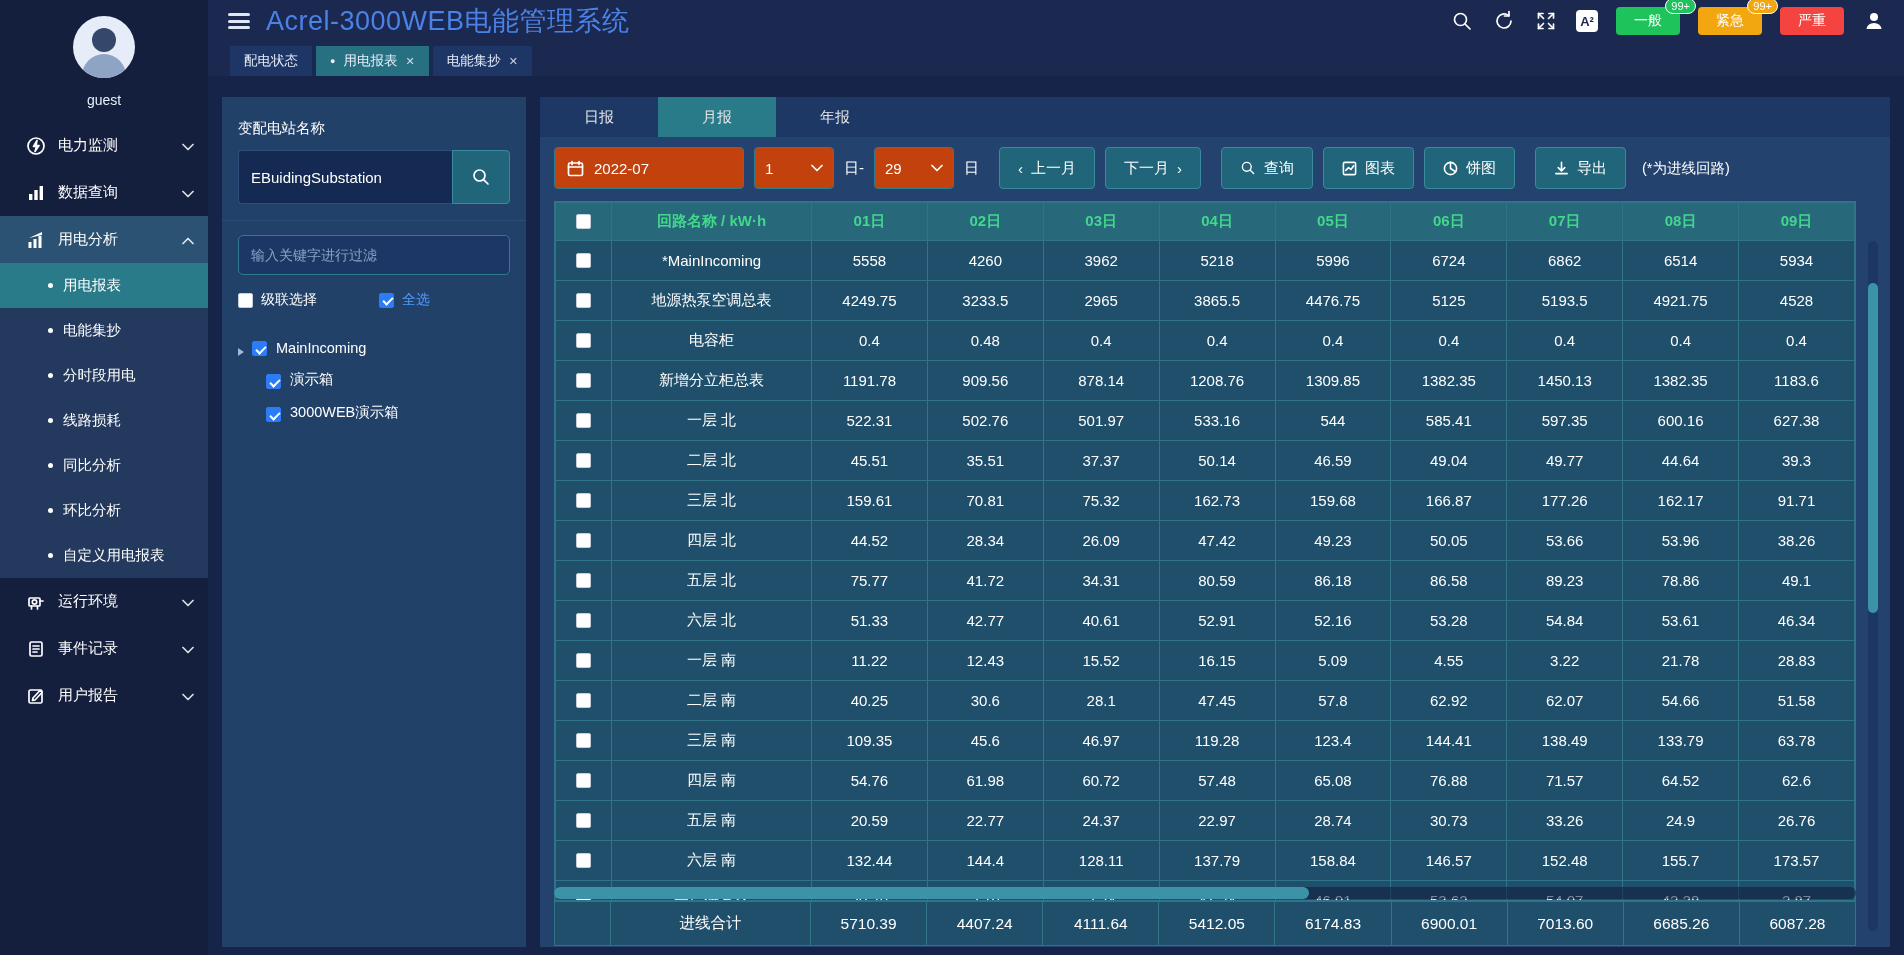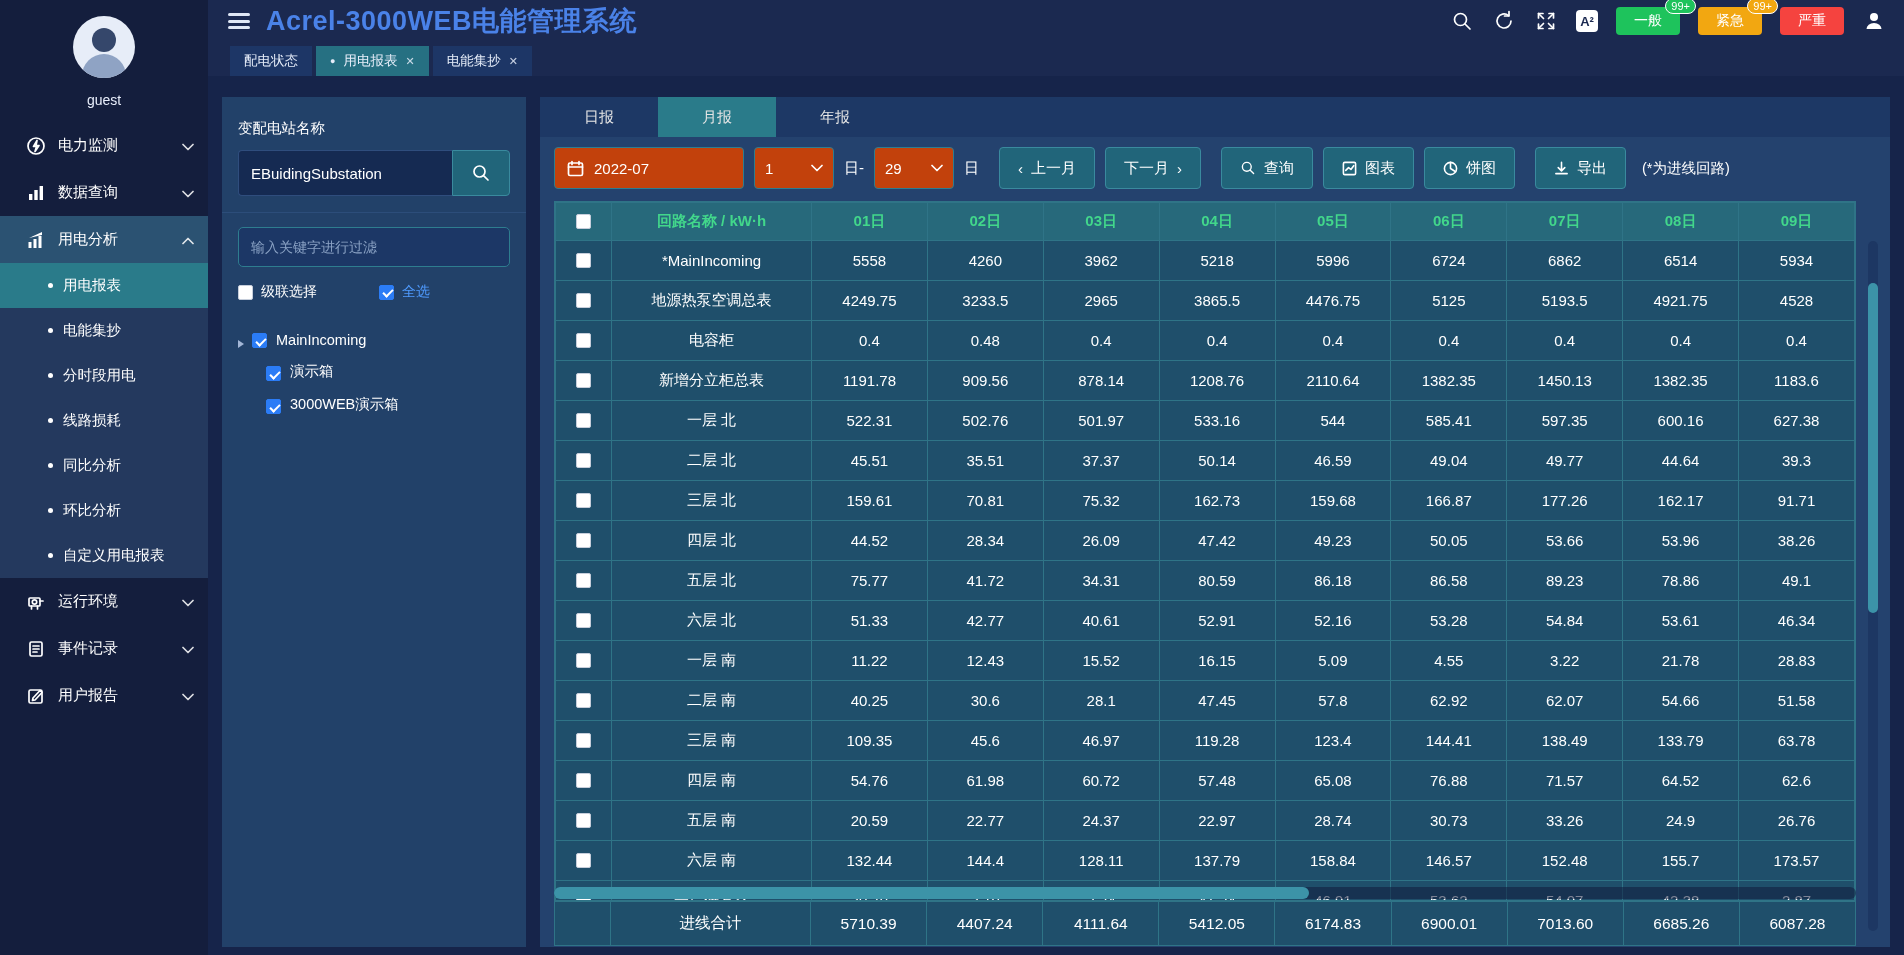--- a/index.html
+++ b/index.html
@@ -21,39 +21,39 @@
   .submenu-item { display:flex; align-items:center; height:45px; padding-left:48px; font-size:14.5px; color:#fff; cursor:pointer; }
   .submenu-item .dot { width:5px; height:5px; border-radius:50%; background:#fff; margin-right:10px; }
   .submenu-item.active { background:#2a7b8a; }
   svg.ic { stroke:#fff; fill:none; stroke-width:1.7; stroke-linecap:round; stroke-linejoin:round; }
 
   
   .main { flex:1; display:flex; flex-direction:column; background:#16244a; min-width:0; }
   .topbar { height:42px; background:#1b2950; display:flex; align-items:center; padding:0 18px 0 20px; flex:none; }
   .hamburger { width:22px; height:16px; display:flex; flex-direction:column; justify-content:space-between; cursor:pointer; margin-right:16px; }
   .hamburger span { height:3px; background:#dfe7f5; border-radius:2px; }
-  .app-title { color:#4a82e8; font-size:27px; font-weight:bold; letter-spacing:.5px; }
+  .app-title { color:#4a82e8; font-size:27px; font-weight:normal; letter-spacing:.5px; }
   .topbar-right { margin-left:auto; display:flex; align-items:center; gap:18px; }
   .tb-icon { width:24px; height:24px; display:flex; align-items:center; justify-content:center; cursor:pointer; }
   .translate-box { width:22px; height:22px; background:#fff; border-radius:4px; color:#1b2950; font-size:13px; font-weight:bold; display:flex; align-items:center; justify-content:center; }
   .alarm-btn { position:relative; height:28px; min-width:64px; border:none; border-radius:4px; color:#fff; font-size:14px; padding:0 14px; cursor:pointer; font-family:inherit; }
   .badge { position:absolute; top:-9px; right:-16px; font-size:11px; color:#fff; border:1px solid #fff; border-radius:9px; padding:1px 5px; line-height:12px; }
 
   .tabstrip { height:34px; background:#1b2950; display:flex; align-items:flex-end; padding-left:22px; gap:4px; flex:none; }
   .wtab { height:30px; background:#1d3666; color:#e6edf9; font-size:13.5px; display:flex; align-items:center; gap:8px; padding:0 14px; cursor:pointer; }
   .wtab.active { background:#267082; }
   .wtab .tdot { font-size:9px; }
   .wtab .tclose { font-size:11px; opacity:.85; cursor:pointer; }
 
   .content { flex:1; display:flex; padding:21px 14px 8px 14px; gap:14px; min-height:0; }
 
   
   .station-panel { width:304px; flex:none; background:#224169; padding:16px 16px 0; color:#fff; }
   .sp-label { font-size:14.5px; margin:6px 0 12px; }
-  .sp-search-row { display:flex; height:46px; }
+  .sp-search-row { display:flex; height:54px; }
   .sp-input { flex:1; background:#152a52; border:1px solid #2f4d7d; border-right:none; border-radius:4px 0 0 4px; color:#fff; font-size:15px; padding:0 12px; font-family:inherit; outline:none; min-width:0; }
   .sp-search-btn { width:58px; background:#21657a; border:1px solid #3a8a9e; border-radius:0 4px 4px 0; display:flex; align-items:center; justify-content:center; cursor:pointer; }
   .sp-divider { height:1px; background:#2c4d7a; margin:16px -16px 14px; }
   .sp-filter { width:100%; height:40px; background:#1c3766; border:1px solid #2e7d8f; border-radius:5px; color:#fff; font-size:14px; padding:0 12px; font-family:inherit; outline:none; }
   .sp-filter::placeholder { color:#8aa2c4; }
   .cb-row { display:flex; align-items:center; margin-top:16px; font-size:14px; }
   .cb { width:15px; height:15px; background:#fff; border:1px solid #c6cedb; border-radius:2px; flex:none; cursor:pointer; }
   .cb.blue { background:#2b7cf6; border-color:#2b7cf6; position:relative; }
   .cb.blue::after { content:""; position:absolute; left:4.5px; top:1.5px; width:4px; height:8px; border:solid #fff; border-width:0 2px 2px 0; transform:rotate(45deg); }
   .cb-row .lbl { margin-left:8px; }
@@ -476,21 +476,21 @@
                   </tr>
                   <tr>
                     <td>
                       <span class="cb"></span>
                     </td>
                     <td>新增分立柜总表</td>
                     <td>1191.78</td>
                     <td>909.56</td>
                     <td>878.14</td>
                     <td>1208.76</td>
-                    <td>2110.64</td>
+                    <td>1309.85</td>
                     <td>1382.35</td>
                     <td>1450.13</td>
                     <td>1382.35</td>
                     <td>1183.6</td>
                   </tr>
                   <tr>
                     <td>
                       <span class="cb"></span>
                     </td>
                     <td>一层 北</td>

